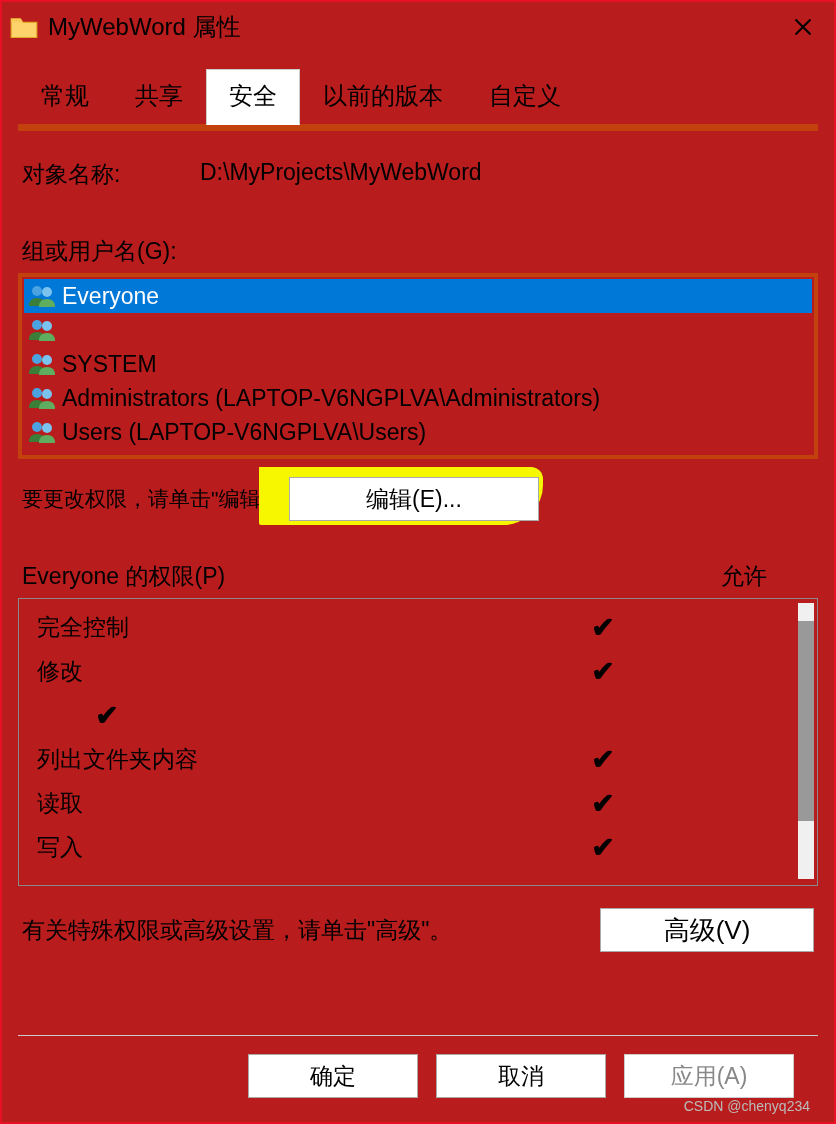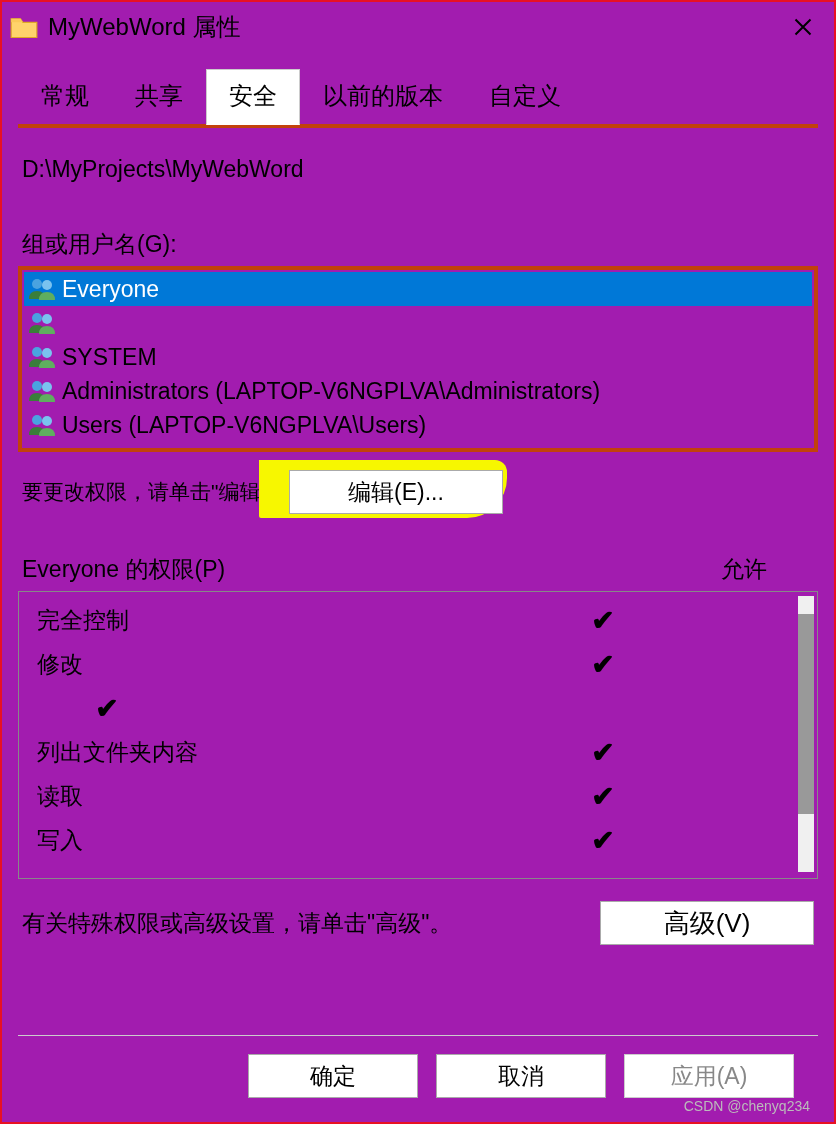--- a/index.html
+++ b/index.html
@@ -8,21 +8,21 @@
   font-size: 21px;
   background: #fff;
   width: 836px;
   height: 1124px;
   overflow: hidden;
 }
 .window {
   width: 836px;
   height: 1124px;
   border: 2px solid #e81123;
-  background: #a21caf;
+  background: #b91c1c;
   display: flex;
   flex-direction: column;
   position: relative;
 }
 .tbar {
   height: 50px;
   display: flex;
   align-items: center;
   padding: 0 8px;
 }
@@ -33,21 +33,21 @@
 .title { font-size: 24px; color: #000; }
 .closebtn {
   margin-left: auto;
   width: 46px; height: 40px;
   display: flex; align-items: center; justify-content: center;
 }
 .closebtn svg { width: 20px; height: 20px; }
 
 .body { flex: 1; padding: 10px 16px 0 16px; display: flex; flex-direction: column; }
 
-.tabs { display: flex; border-bottom: 4px solid #c2410c; margin-top: 6px; }
+.tabs { display: flex; border-bottom: 7px solid #c2410c; margin-top: 6px; }
 .tab {
   padding: 10px 22px 12px 22px;
   font-size: 24px;
   color: #000;
   border: 1px solid transparent;
   border-bottom: none;
   position: relative;
   top: 1px;
   cursor: default;
 }
@@ -71,21 +71,21 @@
 }
 .li-item { display: flex; align-items: center; height: 34px; padding: 0 4px; }
 .li-item.sel { background: #0078d7; color: #fff; }
 .ppl {
   width: 28px; height: 24px; margin-right: 6px; flex-shrink:0;
 }
 
 .editrow { display: flex; align-items: center; margin: 18px 0 0 4px; }
 .editbtn {
   margin-left: auto;
-  width: 214px; height: 44px;
+  width: 250px; height: 44px;
   border: 1px solid #aaa;
   font-size: 23px;
   background: #fff;
   position: relative;
 }
 .hl {
   position: absolute; left: -30px; top: -10px; right: -4px; bottom: -4px;
   background: #f7f700; z-index: -1;
   border-radius: 0 12px 40px 2px;
 }
@@ -160,20 +160,21 @@
   <div class="body">
     <div class="tabs">
       <div class="tab">常规</div>
       <div class="tab">共享</div>
       <div class="tab active">安全</div>
       <div class="tab">以前的版本</div>
       <div class="tab">自定义</div>
     </div>
 
     <div class="row1">
+      <span class="lbl">对象名称:</span>
       <span>D:\MyProjects\MyWebWord</span>
     </div>
 
     <div class="grp-lbl">组或用户名(G):</div>
 
     <div class="listbox">
       <div class="li-item sel">
         <svg class="ppl" viewBox="0 0 28 24">
             <circle cx="9" cy="7" r="5" fill="#4aa3e0"></circle>
             <path d="M1 22 Q1 14 9 14 Q17 14 17 22 Z" fill="#3a7e3a"></path>

